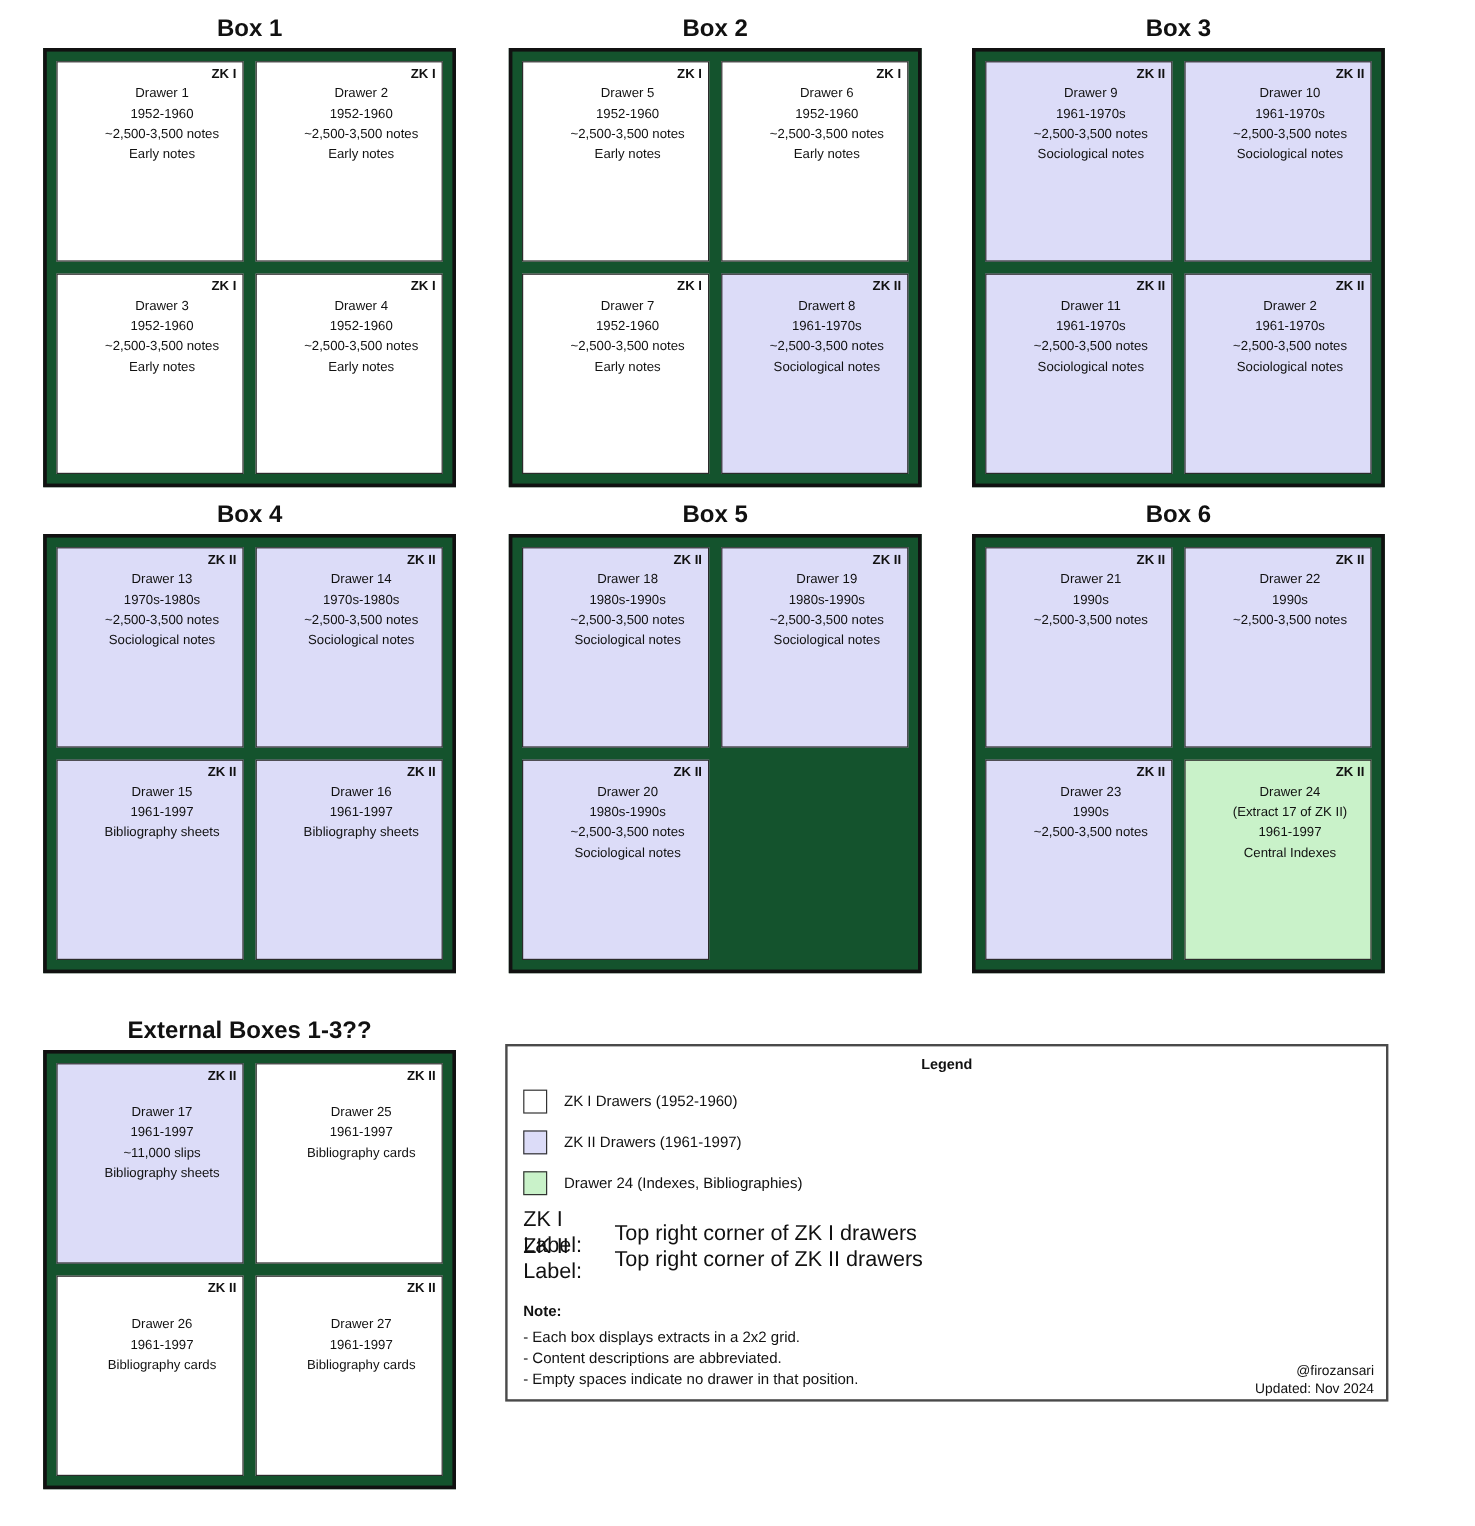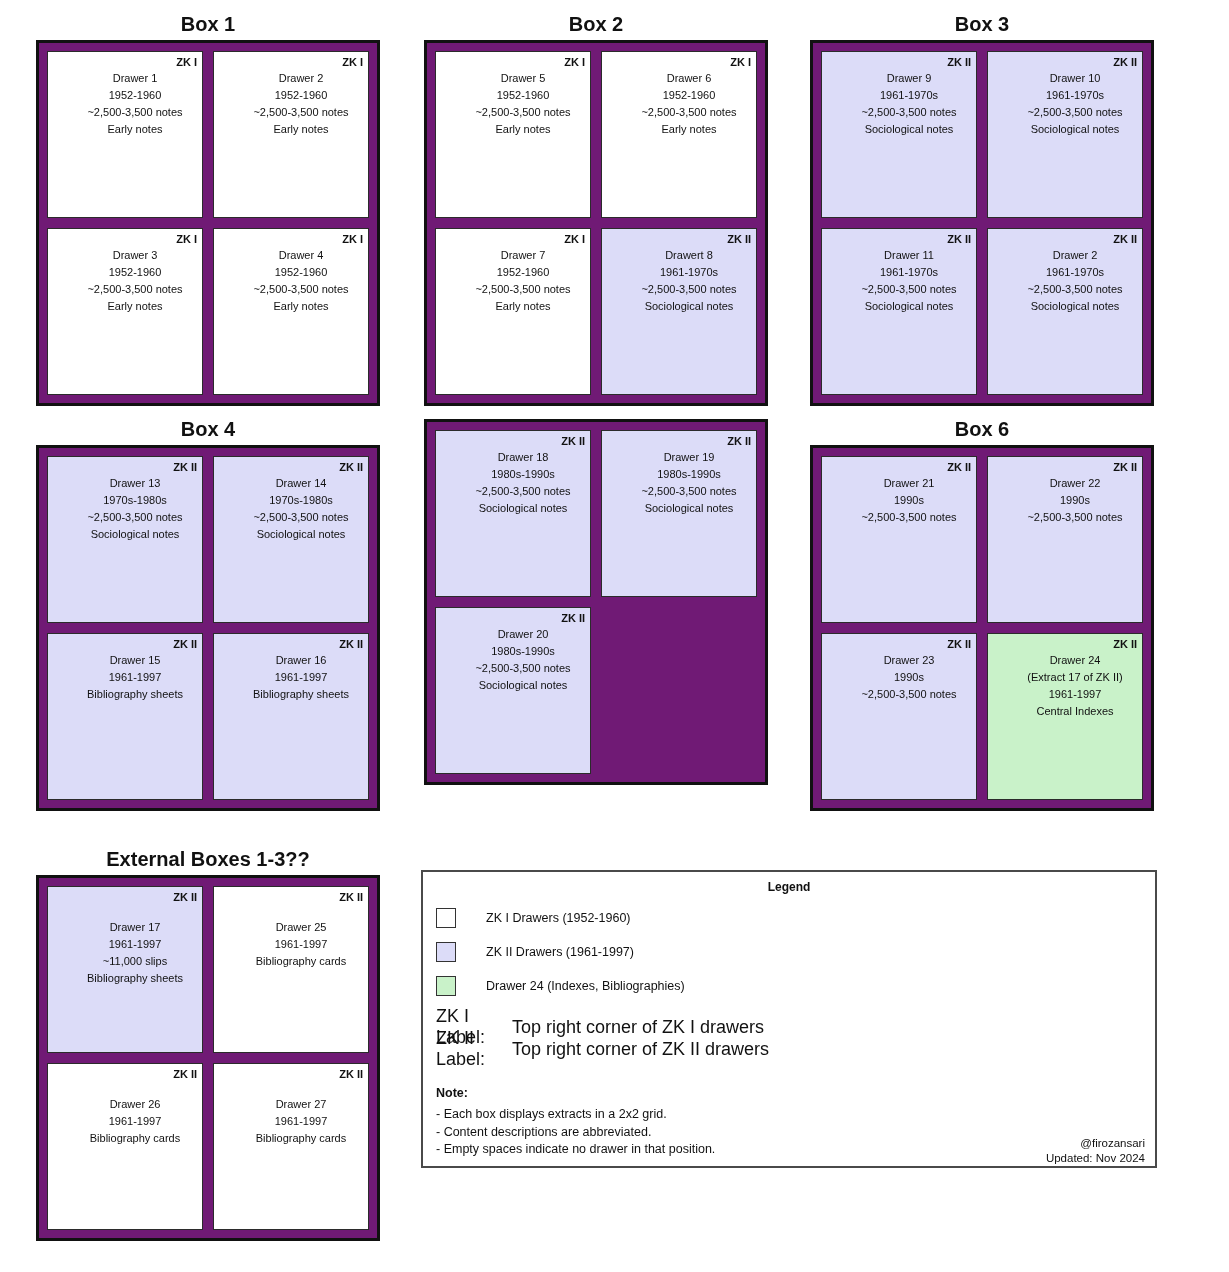--- a/index.html
+++ b/index.html
@@ -1,38 +1,38 @@
 <!DOCTYPE html>
 <html><head>
 <meta charset="utf-8">
 <style>
   html,body{margin:0;padding:0;background:#fff;}
   .canvas{position:relative;width:1229px;height:1272px;background:#ffffff;
           font-family:"Liberation Sans",sans-serif;color:#111;overflow:hidden;}
   .box-group{position:absolute;width:344px;}
   .box-title{height:26px;line-height:20px;text-align:center;font-weight:bold;font-size:20px;}
-  .box{box-sizing:border-box;width:344px;height:366px;background:#701a75;border:3px solid #111;
+  .box{box-sizing:border-box;width:344px;height:366px;background:#14532d;border:3px solid #111;
        padding:8px;display:grid;grid-template-columns:156px 156px;grid-template-rows:167px 167px;gap:10px;}
   .drawer{box-sizing:border-box;border:1px solid #2b2b2b;overflow:hidden;}
   .drawer.empty{border:none;background:transparent;}
   .f-white{background:#ffffff;}
   .f-lav{background:#dcdcf8;}
   .f-green{background:#c9f2c9;}
   .zk{height:12px;line-height:12px;padding:4px 5px 0 0;text-align:right;font-size:11px;font-weight:bold;}
   .lines{margin-top:2px;margin-left:20px;}
   .ext-gap .lines{margin-top:16px;}
   .dl{font-size:11px;line-height:17px;text-align:center;white-space:nowrap;}
   
   .legend{position:absolute;left:421px;top:870px;width:736px;height:298px;box-sizing:border-box;
           border:2px solid #4a4a4a;background:#fff;}
   .legend-title{position:absolute;top:8px;left:0;width:100%;text-align:center;font-size:12px;font-weight:bold;}
   .lg-swatches{position:absolute;top:29px;left:13px;}
   .lg-row{display:flex;align-items:center;height:34px;}
   .lg-swatch{width:20px;height:20px;border:1.5px solid #333;box-sizing:border-box;flex:0 0 20px;}
-  .lg-label{margin-left:30px;font-size:12.5px;}
+  .lg-label{margin-left:14px;font-size:12.5px;}
   .lg-labelrows{position:absolute;top:144px;left:13px;}
   .lg-lr{display:flex;height:22px;align-items:center;font-size:18px;}
   .lg-term{width:76px;}
   .lg-note-title{position:absolute;top:211px;left:13px;font-weight:bold;font-size:12.5px;height:20px;line-height:20px;}
   .lg-bullets{position:absolute;top:234px;left:13px;font-size:12.5px;line-height:17.5px;}
   .lg-credit{position:absolute;top:264px;right:10px;text-align:right;font-size:11.5px;line-height:15px;margin-left:43px;}
 </style>
 </head>
 <body>
 
@@ -198,20 +198,21 @@
         <div class="lines">
             <div class="dl">Drawer 16</div>
             <div class="dl">1961-1997</div>
             <div class="dl">Bibliography sheets</div>
           </div>
       </div>
     </div>
   </div>
 
   <div class="box-group" style="left:424px;top:419px;">
+    <div class="box-title">Box 5</div>
     <div class="box">
       <div class="drawer f-lav">
         <div class="zk">ZK II</div>
         <div class="lines">
             <div class="dl">Drawer 18</div>
             <div class="dl">1980s-1990s</div>
             <div class="dl">~2,500-3,500 notes</div>
             <div class="dl">Sociological notes</div>
           </div>
       </div>

